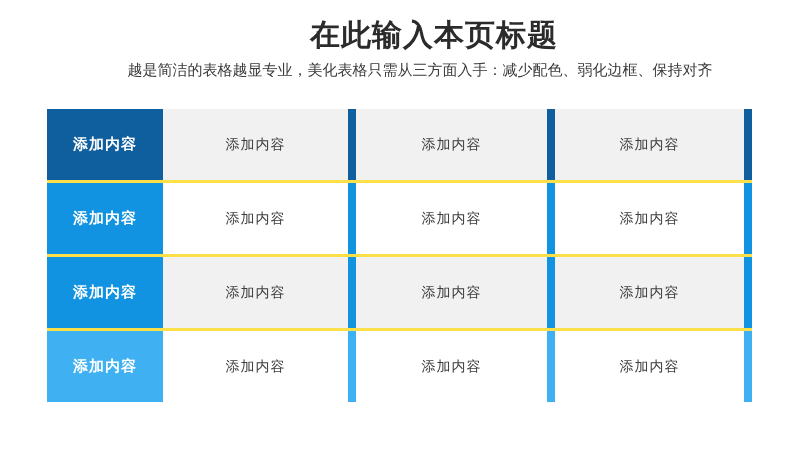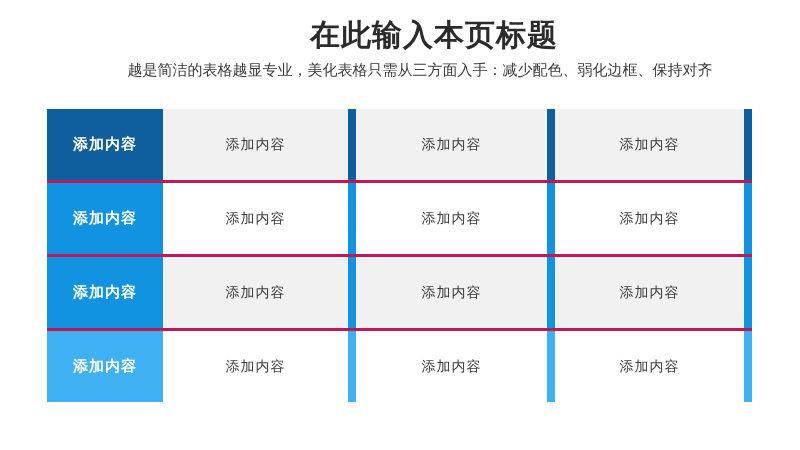--- a/index.html
+++ b/index.html
@@ -37,21 +37,21 @@
     margin-left: 20px;
   }
   .table-grid {
     position: absolute;
     left: 47px;
     top: 109px;
     display: grid;
     grid-template-columns: 116px 185px 8px 191px 8px 189px 8px;
     grid-auto-rows: 71px;
     row-gap: 3px;
-    background: #be185d;
+    background: #fde047;
   }
   .hdr-cell {
     display: flex;
     align-items: center;
     justify-content: center;
     color: #ffffff;
     font-size: 15px;
     font-weight: 700;
     letter-spacing: 1px;
   }

